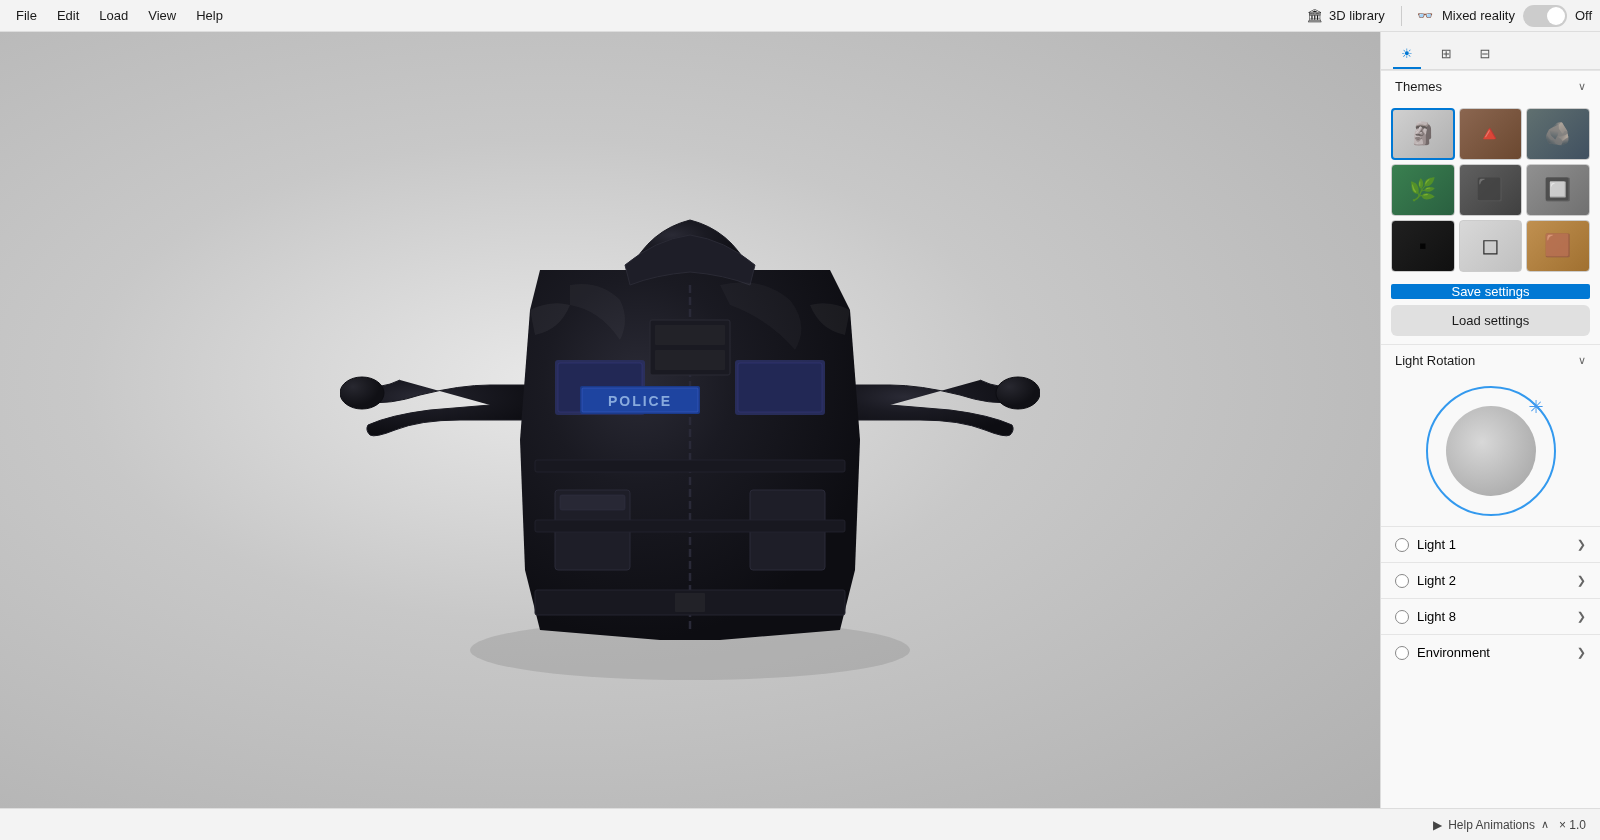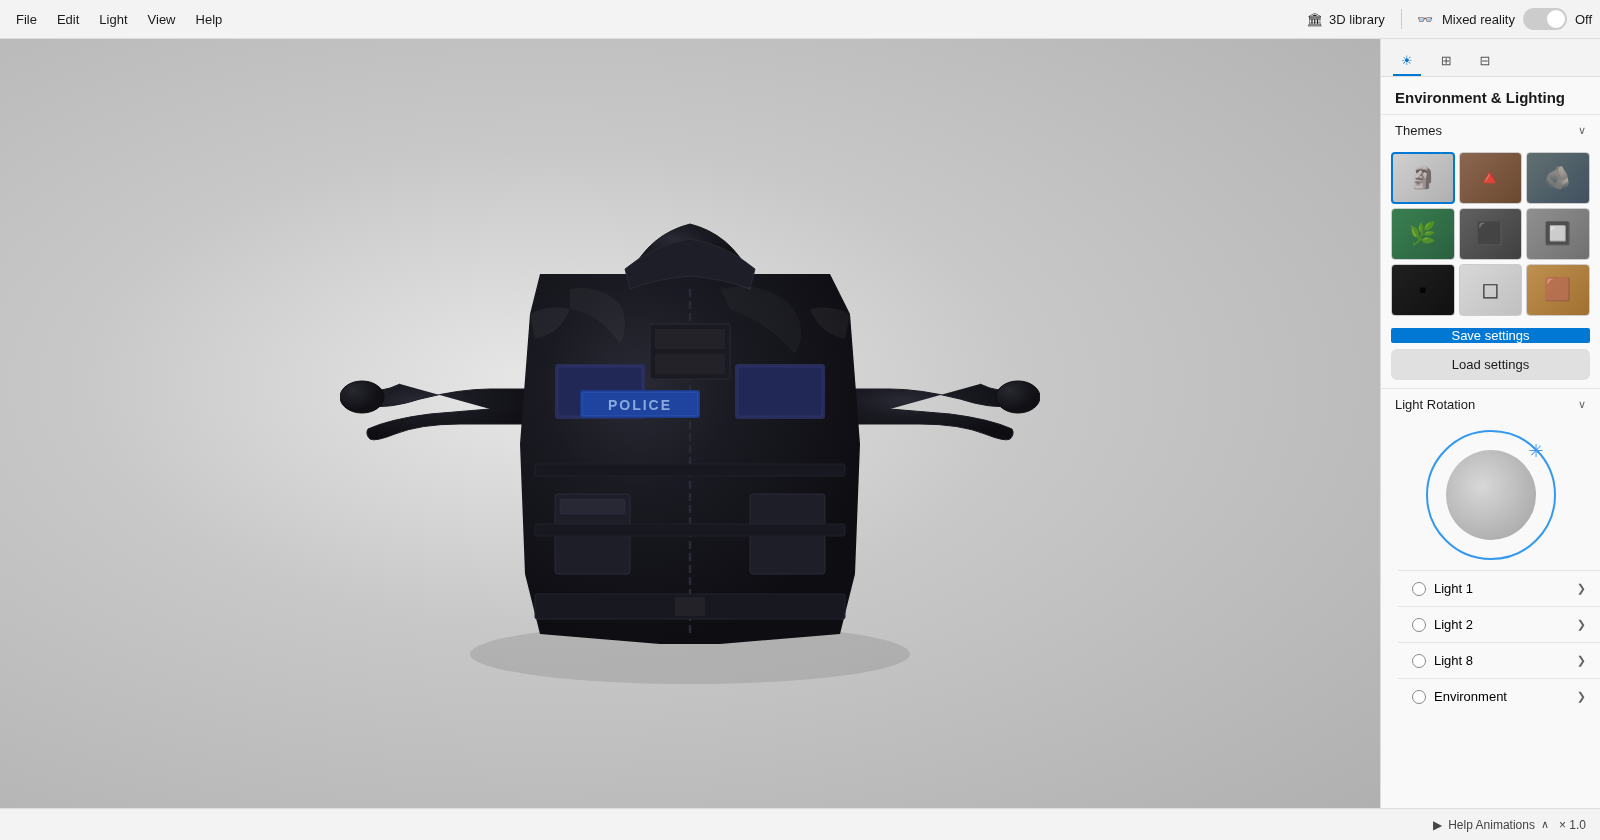--- a/index.html
+++ b/index.html
@@ -1,20 +1,20 @@
 <!DOCTYPE html>
 <html><head>
   <meta charset="utf-8">
   <style>
     * { margin: 0; padding: 0; box-sizing: border-box; }
     body { width: 1600px; height: 840px; overflow: hidden; font-family: 'Segoe UI', sans-serif; font-size: 13px; background: #f0f0f0; display: flex; flex-direction: column; }
 
     
     .titlebar {
-      height: 39px;
+      height: 32px;
       background: #f3f3f3;
       border-bottom: 1px solid #ddd;
       display: flex;
       align-items: center;
       padding: 0 8px;
       gap: 20px;
       flex-shrink: 0;
     }
     .titlebar-menu {
       display: flex;
@@ -247,21 +247,20 @@
     }
 
     
     .light-item {
       display: flex;
       align-items: center;
       justify-content: space-between;
       padding: 10px 14px;
       border-top: 1px solid #e5e5e5;
       cursor: pointer;
-      margin-left: 17px;
     }
     .light-left {
       display: flex;
       align-items: center;
       gap: 8px;
     }
     .radio-circle {
       width: 14px;
       height: 14px;
       border-radius: 50%;
@@ -296,21 +295,21 @@
       overflow-y: auto;
     }
   </style>
 </head>
 <body>
 
 <div class="titlebar">
   <div class="titlebar-menu">
     <span class="menu-item">File</span>
     <span class="menu-item">Edit</span>
-    <span class="menu-item">Light</span>
+    <span class="menu-item">Load</span>
     <span class="menu-item">View</span>
     <span class="menu-item">Help</span>
   </div>
   <div class="titlebar-right">
     <div class="library-btn">
       <span>🏛</span>
       <span>3D library</span>
     </div>
     <div class="separator-v"></div>
     <div class="mixed-reality">
@@ -412,21 +411,20 @@
   <div class="panel">
 
     <div class="panel-tabs">
       <div class="panel-tab active">☀</div>
       <div class="panel-tab">⊞</div>
       <div class="panel-tab">⊟</div>
     </div>
 
     <div class="panel-scroll">
       
-      <div class="panel-title">Environment &amp; Lighting</div>
 
       
       <div class="section-header">
         <span>Themes</span>
         <span class="chevron">∨</span>
       </div>
 
       
       <div class="themes-grid">
         <div class="theme-thumb t1 selected">

